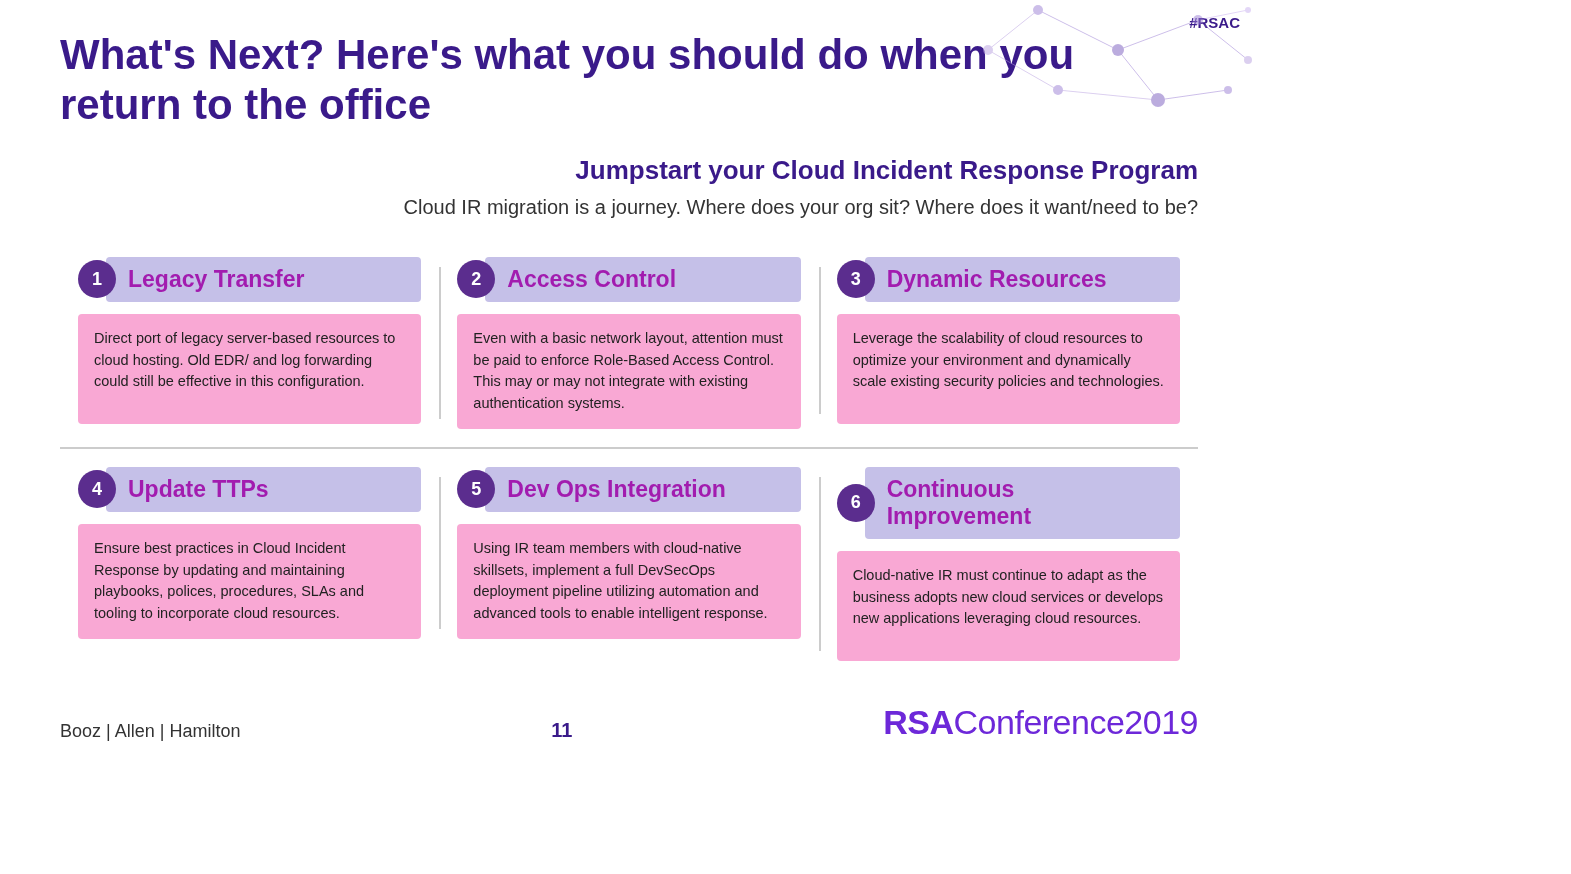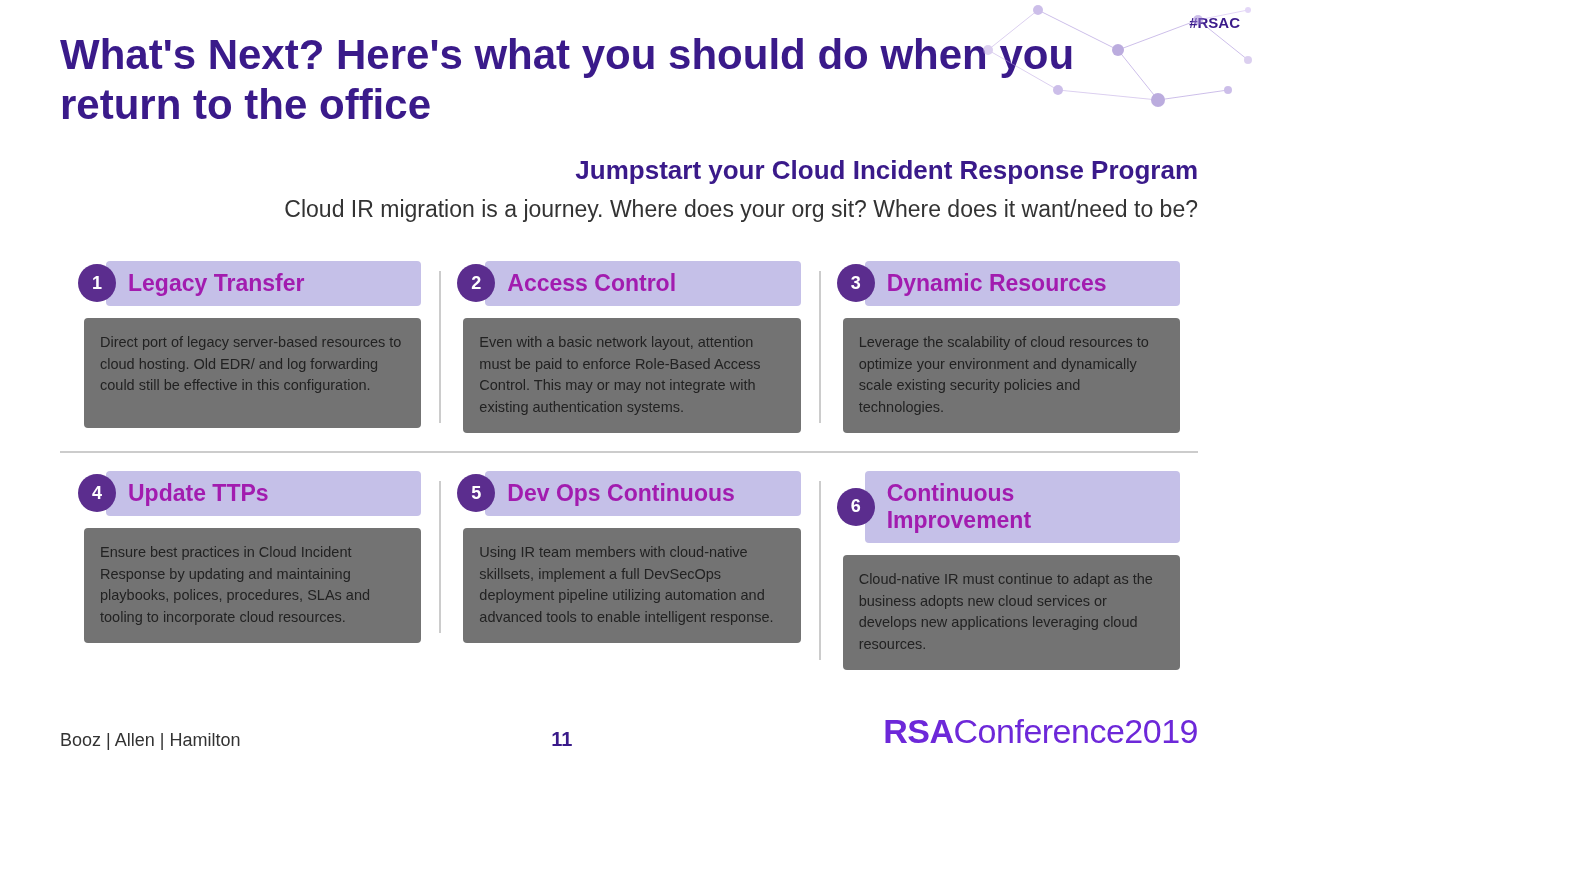--- a/index.html
+++ b/index.html
@@ -35,21 +35,21 @@
     }
 
     .subtitle-main {
       font-size: 26px;
       font-weight: bold;
       color: #3a1a8a;
       margin-bottom: 10px;
     }
 
     .subtitle-sub {
-      font-size: 23px;
+      font-size: 20px;
       color: #333333;
     }
 
     .hashtag {
       position: absolute;
       top: 14px;
       right: 18px;
       font-size: 15px;
       color: #3a1a8a;
       font-weight: bold;
@@ -120,25 +120,24 @@
       border-radius: 4px;
     }
 
     .card-title-box span {
       font-size: 23px;
       font-weight: bold;
       color: #a21caf;
     }
 
     .card-body {
-      background: #737373;
+      background: #f9a8d4;
       padding: 14px 16px;
       border-radius: 4px;
       min-height: 110px;
-      margin-left: 6px;
     }
 
     .card-body p {
       font-size: 14.5px;
       color: #222222;
       line-height: 1.5;
     }
 
     .card-body strong {
       font-weight: normal;
@@ -271,21 +270,21 @@
         </div>
         <div class="card-body">
           <p>Ensure best practices in Cloud Incident Response by <strong>updating and maintaining playbooks, polices, procedures, SLAs and tooling</strong> to incorporate cloud resources.</p>
         </div>
       </div>
 
       <div class="card-wrapper">
         <div class="card-header">
           <div class="card-number-badge">5</div>
           <div class="card-title-box">
-            <span>Dev Ops Continuous</span>
+            <span>Dev Ops Integration</span>
           </div>
         </div>
         <div class="card-body">
           <p>Using IR team members with cloud-native skillsets, <strong>implement a full DevSecOps deployment pipeline</strong> utilizing automation and advanced tools to enable intelligent response.</p>
         </div>
       </div>
 
       <div class="card-wrapper">
         <div class="card-header">
           <div class="card-number-badge">6</div>

